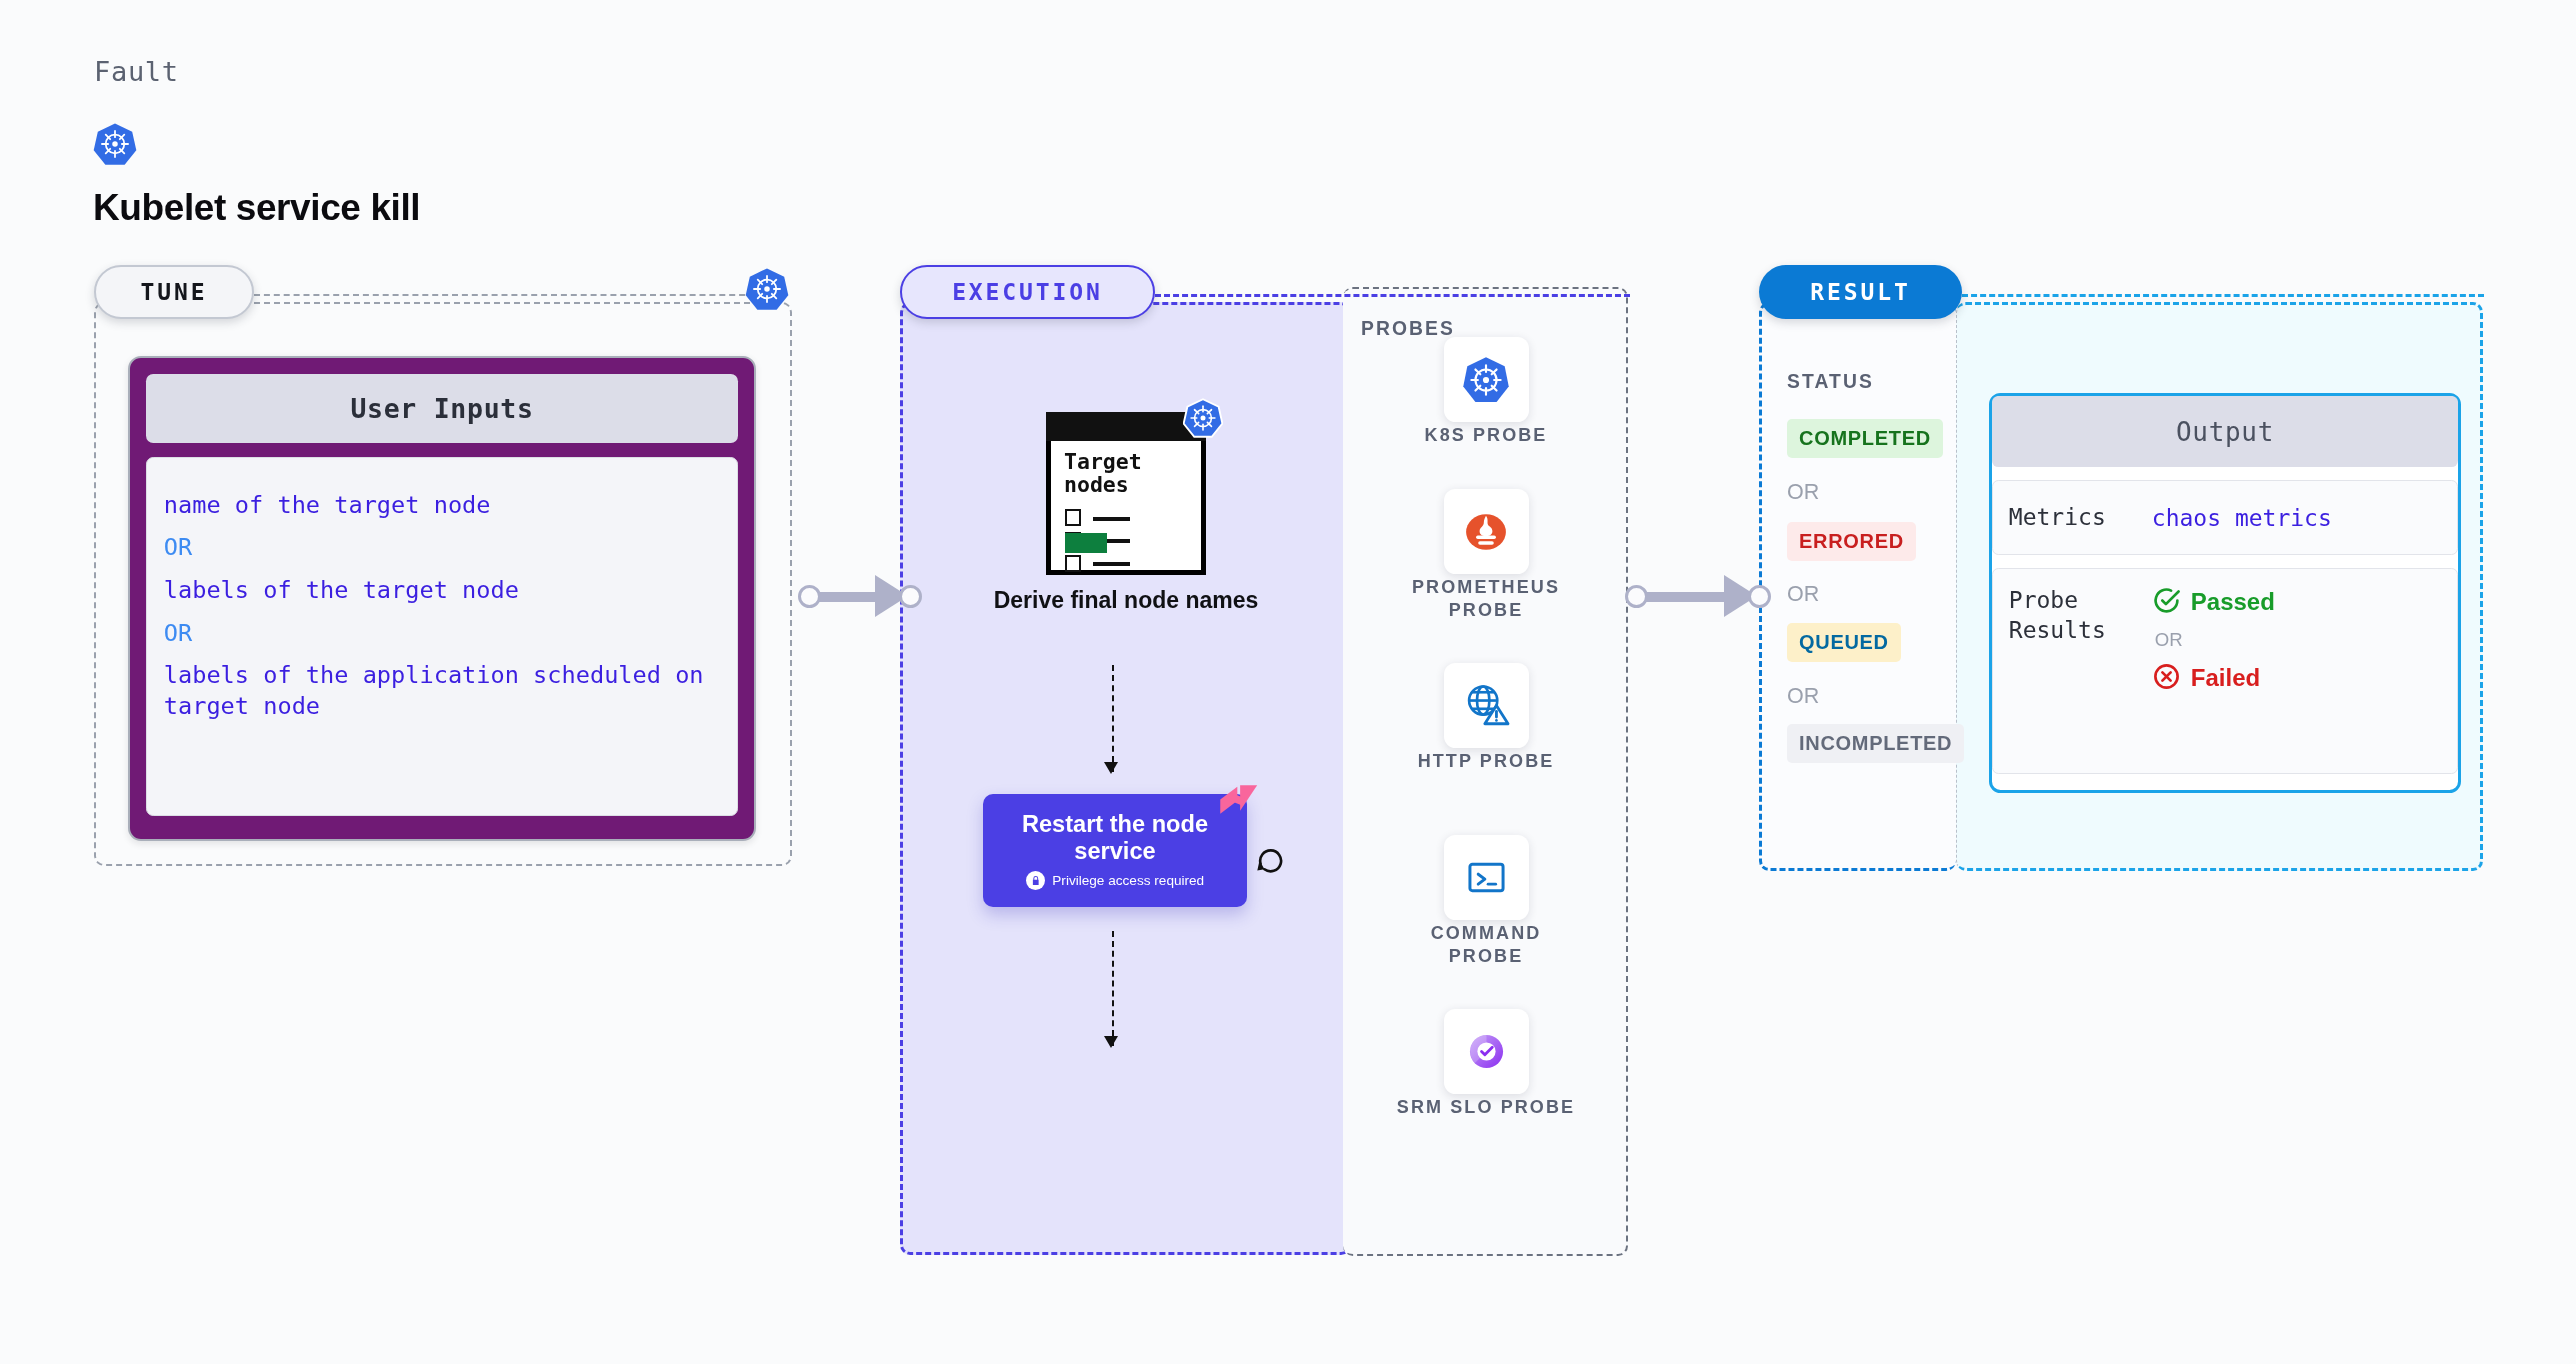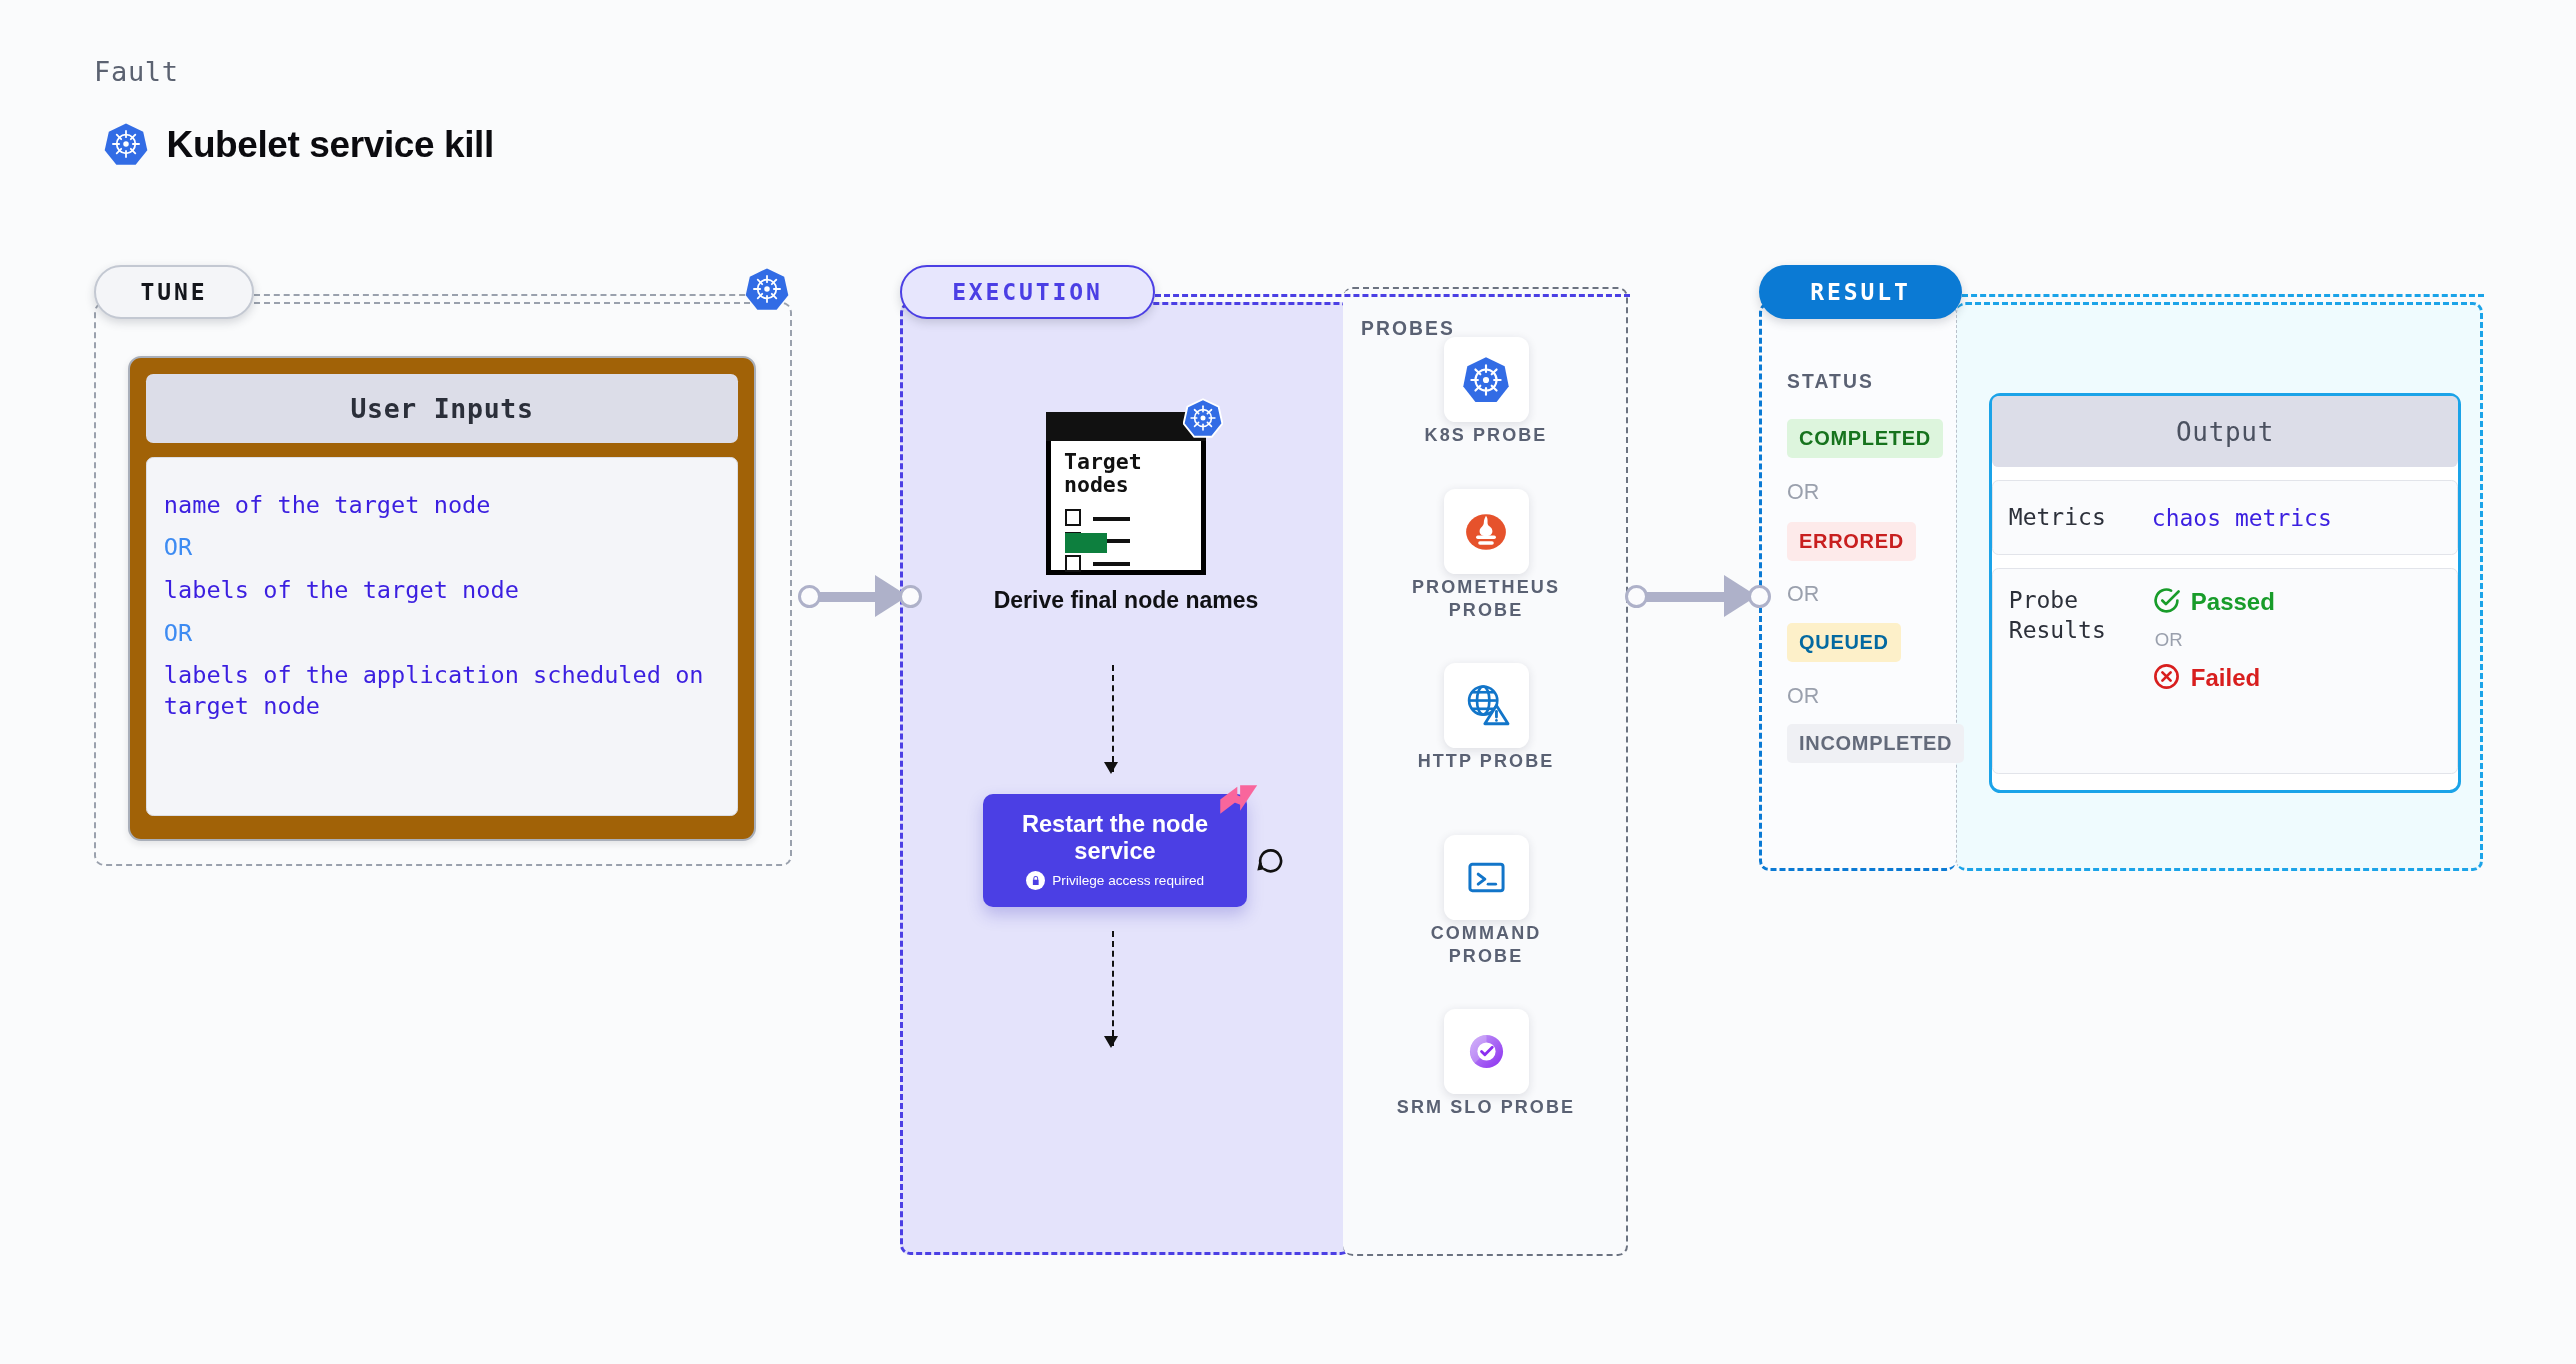--- a/index.html
+++ b/index.html
@@ -11,22 +11,22 @@
   }
   .canvas { position: relative; width: 2576px; height: 1365px; }
 
   
   .fault-label {
     position: absolute; left: 94px; top: 56px;
     font-family: "DejaVu Sans Mono", monospace;
     font-size: 27px; color: #5b6271; letter-spacing: 0.7px;
   }
   .title-row {
-    position: absolute; left: 104px; top: 122px;
-    display: flex; align-items: center; gap: 18.6px;
+    position: absolute; left: 93px; top: 122px;
+    display: flex; gap: 18.6px; flex-direction: column;
   }
   .title-text {
     font-size: 37px; font-weight: 700; color: #0b0b0f;
     font-family: "Liberation Sans", sans-serif;
     letter-spacing: -0.4px;
   }
 
   
   .panel { position: absolute; border-radius: 10px; }
 
@@ -93,21 +93,21 @@
     border-top: 3.6px dashed #1ba3e8;
   }
 
   
   #tune-k8s-badge { position: absolute; left: 745px; top: 267px; z-index: 7; }
 
   
   #user-inputs-card {
     position: absolute; left: 128px; top: 356px;
     width: 628px; height: 485px;
-    background: #a16207; border: 2.1px solid #a9afba;
+    background: #701a75; border: 2.1px solid #a9afba;
     border-radius: 13px; padding: 15.8px;
     box-shadow: 0 2.9px 7.2px rgba(20,22,28,0.10);
   }
   .ui-header {
     height: 69px; background: #dcdde8; border-radius: 7.2px;
     display: flex; align-items: center; justify-content: center;
     font-family: "DejaVu Sans Mono", monospace;
     font-size: 26.5px; font-weight: 700; color: #2b2f3a;
     letter-spacing: 0.7px;
   }

